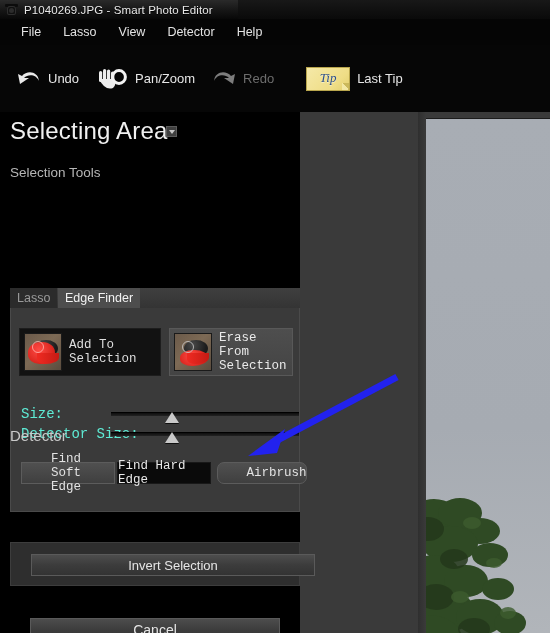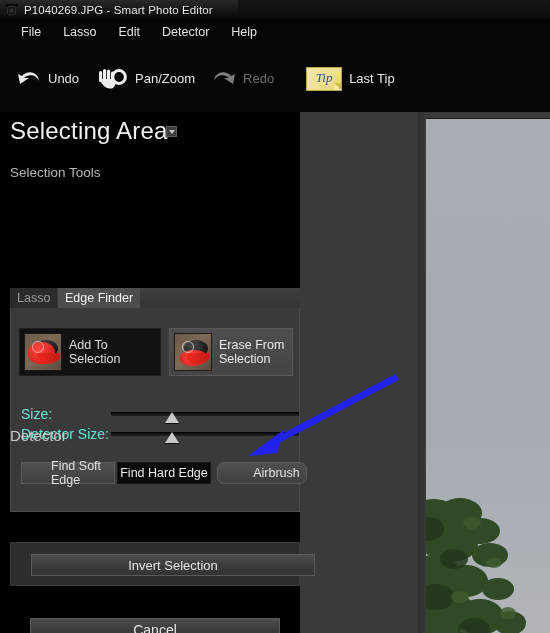--- a/index.html
+++ b/index.html
@@ -52,21 +52,21 @@
   .toolbar{
     position:absolute;left:0;top:45px;width:550px;height:67px;background:#060606;
     display:flex;align-items:center;padding-left:8px;box-sizing:border-box;
   }
   .tool-btn{display:flex;align-items:center;margin-right:14px;cursor:default;white-space:nowrap;}
   .tool-btn .tlabel{color:#e6e6e6;font-size:13px;margin-left:4px;}
   .tool-btn.disabled .tlabel{color:#6d6d6d;}
   .tool-ico{width:30px;height:30px;flex:0 0 auto;display:block;}
 
   .tip-ico{
-    position:relative;width:36px;height:24px;flex:0 0 auto;
+    position:relative;width:44px;height:24px;flex:0 0 auto;
     background:linear-gradient(135deg,#f5e9a8 0%,#efdd86 70%,#e2cf6d 100%);
     border:1px solid #b9a64d;box-sizing:border-box;
   }
   .tip-ico .tipfold{
     position:absolute;right:0;bottom:0;width:7px;height:7px;
     background:linear-gradient(225deg,#cbb95c 50%, #f3e8a4 50%);
   }
   .tip-ico .tiptxt{
     position:absolute;left:0;right:0;top:2px;text-align:center;
     font-family:"Liberation Serif", serif;font-style:italic;font-size:13px;color:#2c4f8a;
@@ -101,21 +101,21 @@
   .tab{
     position:absolute;top:0;height:20px;display:flex;align-items:center;justify-content:center;
     font-size:12.5px;box-sizing:border-box;cursor:default;padding:0 7px;
   }
   .tab.inactive{left:0;background:#2b2b2b;color:#9a9a9a;}
   .tab.active{left:48px;background:#4d4d4d;color:#f2f2f2;}
 
   
   .group-box{
     position:absolute;left:10px;top:196px;width:290px;height:204px;
-    background:#3a3a3a;box-sizing:border-box;border:1px solid #4a4a4a;border-top:none;
+    background:#3a3a3a;box-sizing:border-box;border:1px solid #4a4a4a;border-top:none;font-family:Liberation Mono, monospace;
   }
 
   .sel-buttons{position:absolute;left:8px;top:20px;width:274px;height:48px;}
   .sel-btn{
     position:absolute;top:0;height:48px;display:flex;align-items:center;
     box-sizing:border-box;cursor:default;
   }
   .sel-btn.primary{left:0;width:142px;background:#121212;border:1px solid #1d1d1d;}
   .sel-btn.secondary{left:150px;width:124px;
     background:linear-gradient(to bottom,#4e4e4e,#444);border:1px solid #585858;}
@@ -219,21 +219,21 @@
       <div class="ic-hat"></div>
         <div class="ic-body"></div>
         <div class="ic-lens"></div>
     </div>
     <div class="title-text">P1040269.JPG - Smart Photo Editor</div>
   </div>
 
   <div class="menubar">
     <div class="menu-item">File</div>
     <div class="menu-item">Lasso</div>
-    <div class="menu-item">Edit</div>
+    <div class="menu-item">View</div>
     <div class="menu-item">Detector</div>
     <div class="menu-item">Help</div>
   </div>
 
   <div class="toolbar">
 
     <div class="tool-btn" style="margin-left:6px;">
       <svg class="tool-ico" viewBox="0 0 30 30">
         <path d="M8 12 C13 6, 24 7, 25 17 C22 10, 14 10, 10 14 L15 14 L6 20 L4 10 Z" fill="#e9e9e9"></path>
       </svg>

